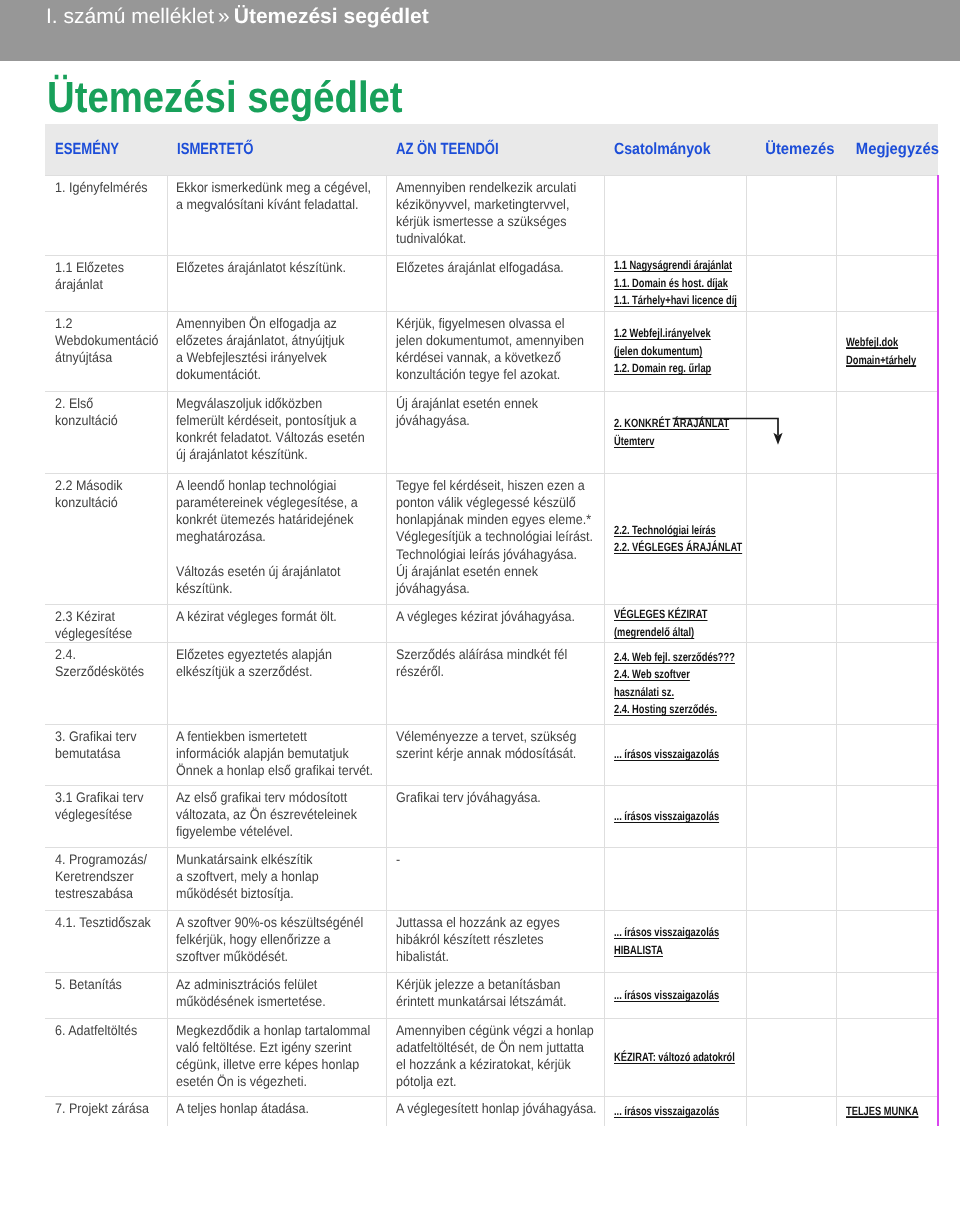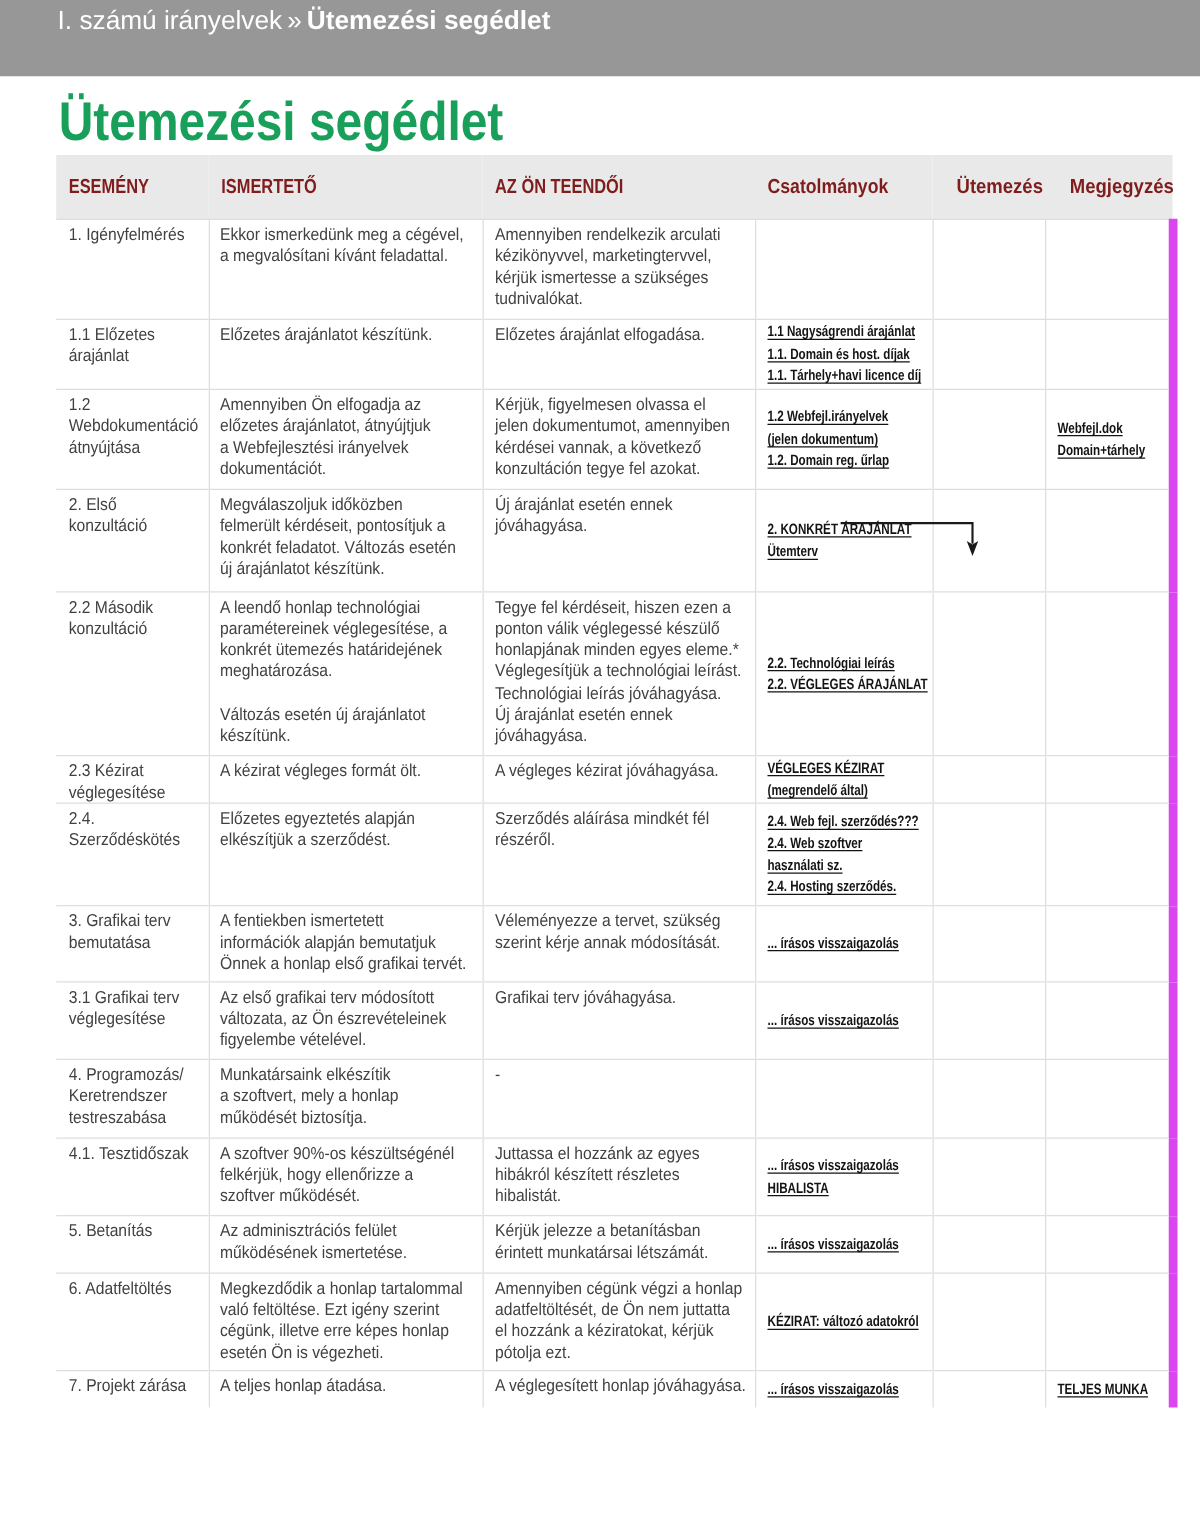--- a/index.html
+++ b/index.html
@@ -19,55 +19,55 @@
 
 .tbl{position:absolute;left:45px;top:124px;width:894px;
   border-collapse:collapse;table-layout:fixed;}
 .tbl col.c0{width:122px}
 .tbl col.c1{width:219px}
 .tbl col.c2{width:218px}
 .tbl col.c3{width:142px}
 .tbl col.c4{width:90px}
 .tbl col.c5{width:102px}
 
-.tbl th{background:#e9e9e9;font-weight:700;color:#7f1d1d;
+.tbl th{background:#e9e9e9;font-weight:700;color:#1d4ed8;
   text-align:left;padding:16px;vertical-align:bottom;border:0;line-height:19px;
   height:26px;box-sizing:border-box;white-space:nowrap;font-size:16.2px;}
 .tbl th>span{display:inline-block;transform:scaleX(.81);transform-origin:left bottom;}
 .tbl th.p11{padding-left:10px;}
 .tbl th.ctr{text-align:center;}
 .tbl th.c3h{text-align:left;padding-left:10px;}
 .tbl th.c3h>span{transform:scaleX(.873);transform-origin:left bottom;}
 .tbl th.ctr>span{transform:scaleX(.915);transform-origin:center bottom;}
 
 .tbl td{border-top:1px solid #dedede;vertical-align:top;padding:0;
   box-sizing:border-box;}
 .tbl td.sep{border-right:1px solid #dedede;}
-.tbl td.last{border-right:7px solid #d946ef;}
+.tbl td.last{border-right:2px solid #d946ef;text-decoration:underline;}
 .tbl tr.fn td{background:#e9e9e9;}
 
 .bt{font-size:13.8px;line-height:17.3px;color:#414141;
   transform:scaleX(.908);transform-origin:left top;
   white-space:pre-line;padding-top:2.5px;margin-left:10px;}
 
 .att{font-weight:700;font-size:12px;line-height:17.4px;color:#131313;
   white-space:nowrap;text-decoration:underline;text-underline-offset:1.5px;
   text-decoration-thickness:1px;text-decoration-skip-ink:none;transform:scaleX(.776);transform-origin:left center;
   display:block;width:128.9%;}
 .tbl td.amc{vertical-align:middle;}
 .am{padding-left:9px;box-sizing:border-box;}
 .fnt{font-size:13.8px;line-height:17.3px;color:#414141;
   transform:scaleX(.922);transform-origin:left top;padding-top:4px;margin-left:10px;}
 .arw{position:absolute;left:0;top:0;pointer-events:none;}
 </style>
 </head>
 <body>
 
 <div class="topbar">
-  <div class="crumb"><span>I. számú irányelvek</span><span class="sep">»</span><span class="cur">Ütemezési segédlet</span></div>
+  <div class="crumb"><span>I. számú melléklet</span><span class="sep">»</span><span class="cur">Ütemezési segédlet</span></div>
 </div>
 <div class="title">Ütemezési segédlet</div>
 <table class="tbl">
 <colgroup>
       <col class="c0">
       <col class="c1">
       <col class="c2">
       <col class="c3">
       <col class="c4">
       <col class="c5">

